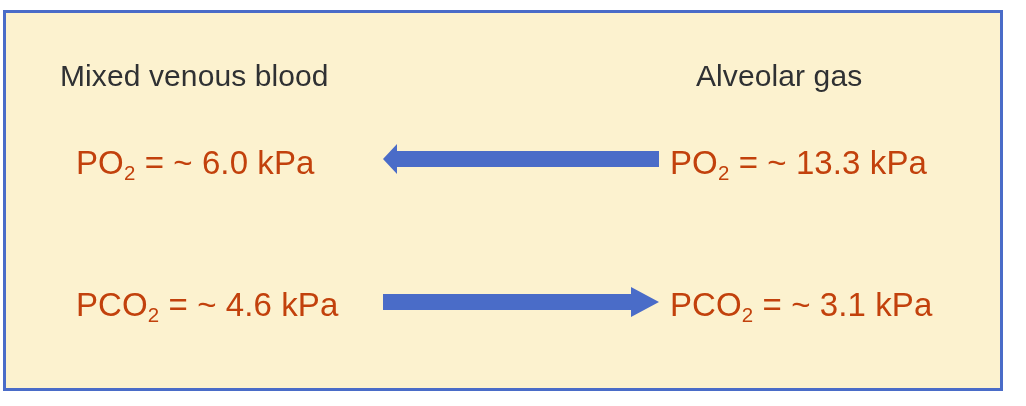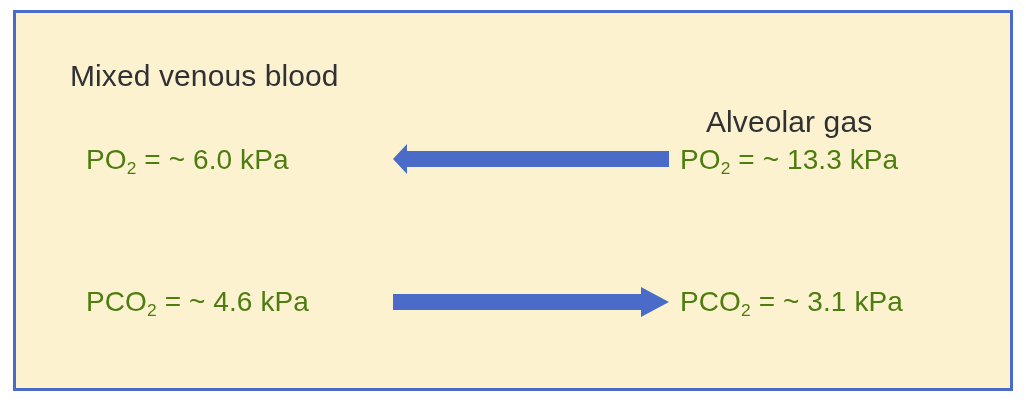--- a/index.html
+++ b/index.html
@@ -11,47 +11,47 @@
   body {
     width: 1026px;
     height: 406px;
     font-family: "Liberation Sans", sans-serif;
     -webkit-font-smoothing: antialiased;
   }
 
   
   #diagram-panel {
     position: absolute;
-    left: 13px;
+    left: 3px;
     top: 10px;
     width: 1000px;
     height: 381px;
     box-sizing: border-box;
     background: #fcf2cf;
     border: 3px solid #4a6cc8;
   }
 
   
   .column-heading {
     position: absolute;
     font-size: 30px;
     line-height: 1;
     color: #2f3133;
     white-space: nowrap;
     letter-spacing: 0.1px;
   }
   #heading-venous  { left: 54px;  top: 48px; }
-  #heading-alveolar{ left: 690px; top: 48px; margin-top: 46px; }
+  #heading-alveolar{ left: 690px; top: 48px; }
 
   
   .value-label {
     position: absolute;
-    font-size: 28px;
+    font-size: 33px;
     line-height: 1;
-    color: #4d7c0f;
+    color: #c2410c;
     white-space: nowrap;
     letter-spacing: 0.1px;
   }
   .value-label sub {
     font-size: 0.62em;
     line-height: 0;
     vertical-align: -0.28em;
   }
   #value-po2-venous   { left: 70px;  top: 133px; }
   #value-po2-alveolar { left: 664px; top: 133px; text-align: right; }

